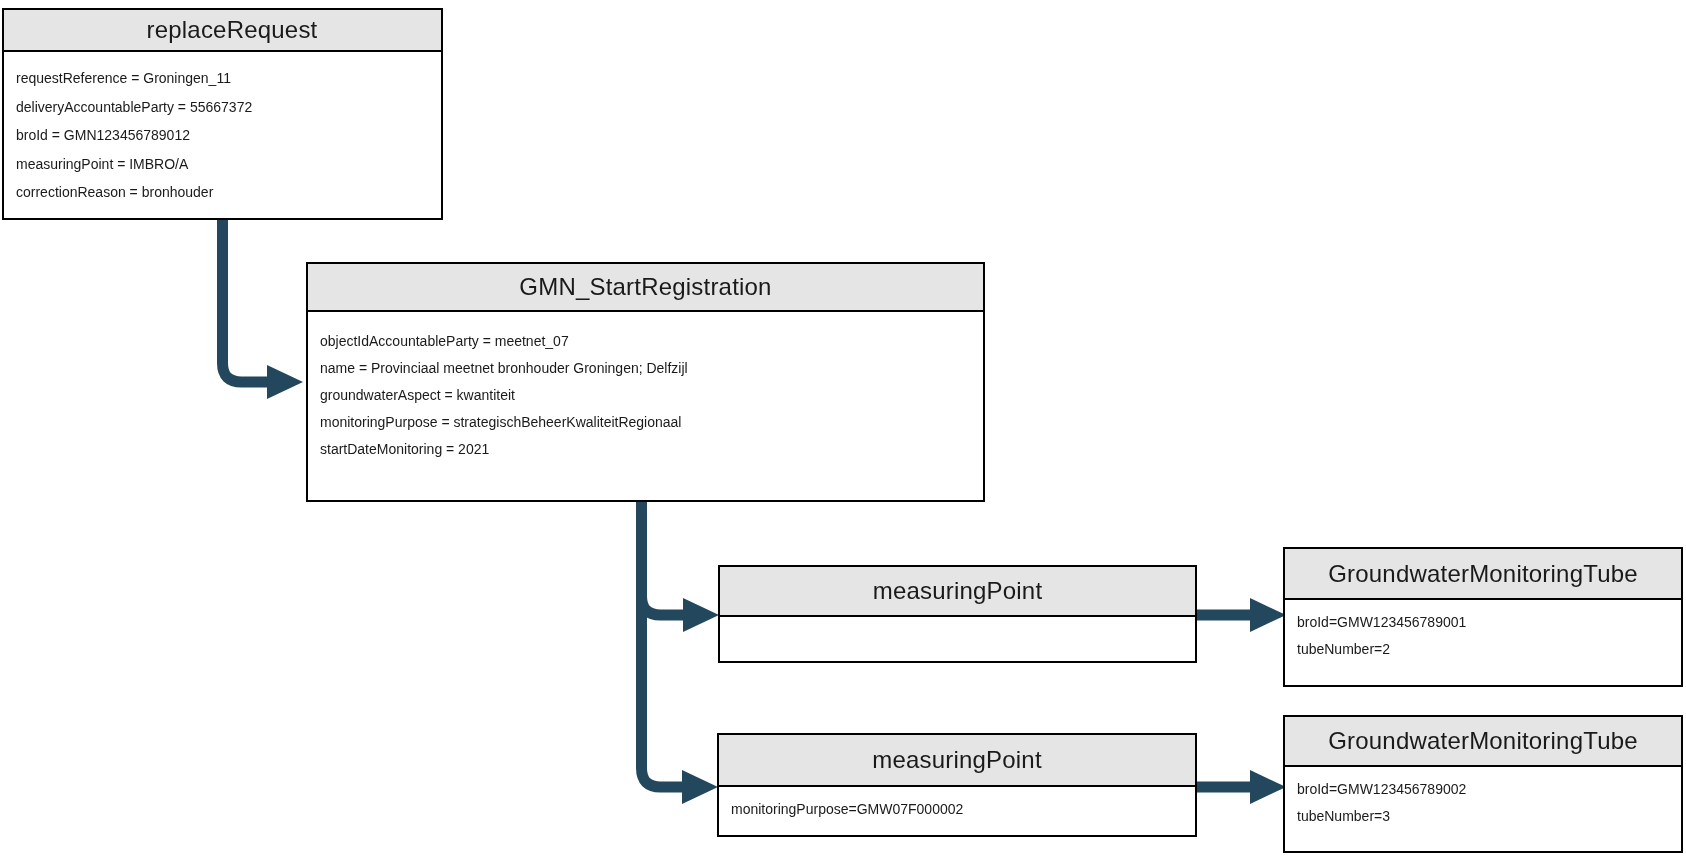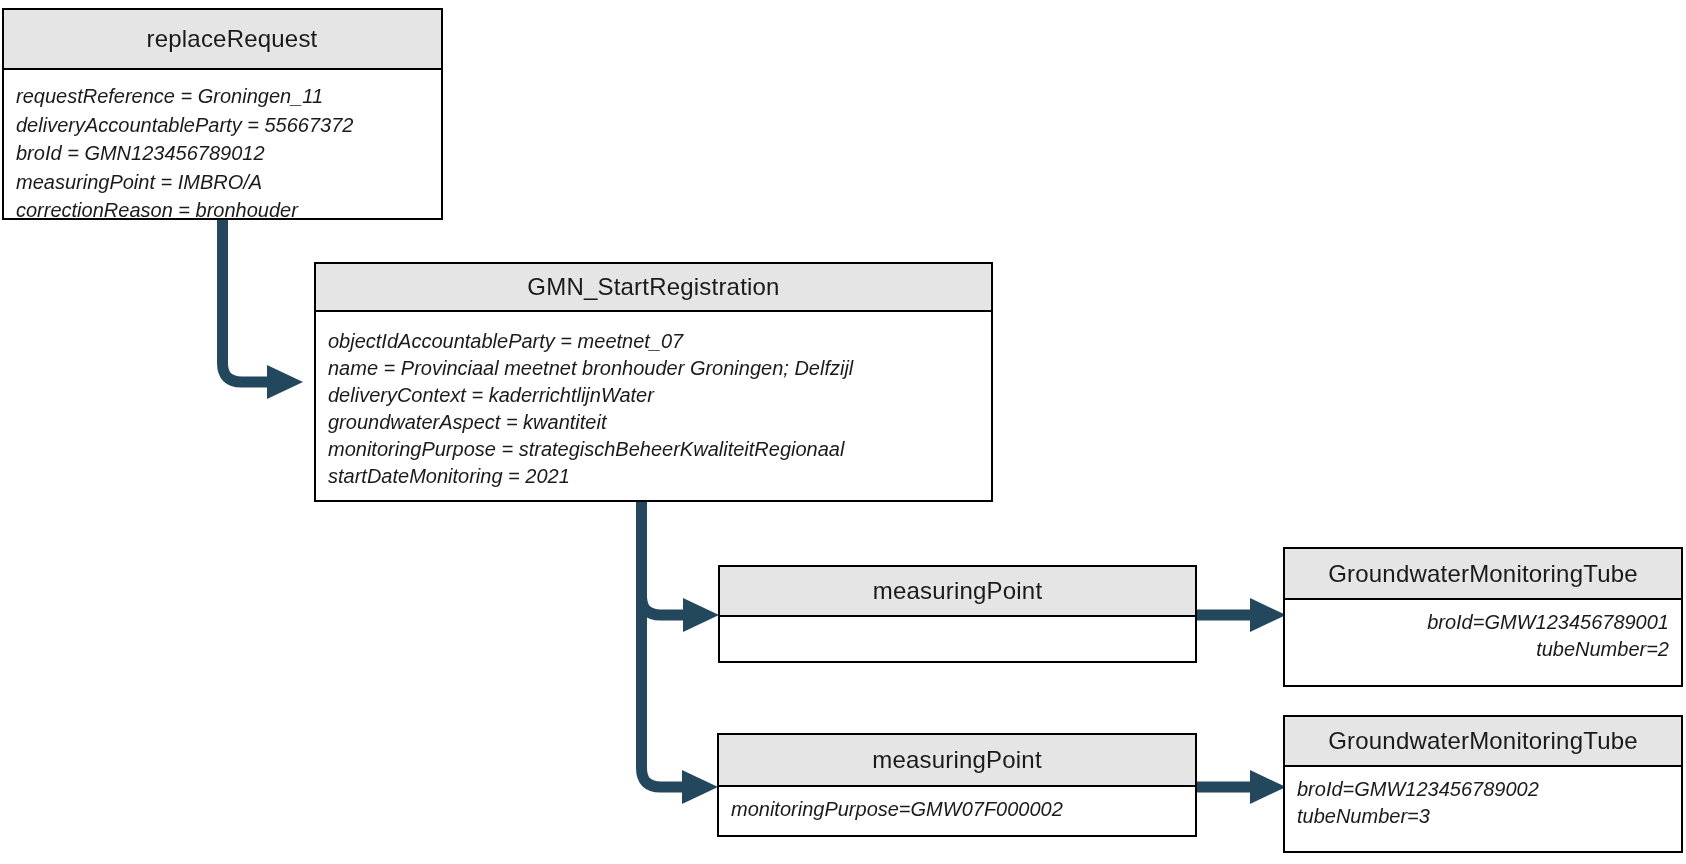--- a/index.html
+++ b/index.html
@@ -36,26 +36,25 @@
     align-items: center;
     justify-content: center;
     background: var(--header-fill);
     border-bottom: 2.5px solid var(--border);
     font-size: 24px;
     letter-spacing: 0.2px;
     white-space: nowrap;
     overflow: hidden;
   }
   .node-body {
-    padding: 13px 12px 0 12px;
-    font-size: 20px;
+    padding: 13px 4px 0 12px;
+    font-size: 14px;
     line-height: 27px;
     white-space: nowrap;
     overflow: hidden;
-    font-style: italic;
   }
   .node-body.wide-spacing { line-height: 28.5px; padding-top: 12px; }
   .node-body.single-line { padding-top: 9px; }
 </style>
 </head>
 <body>
 
 <div class="canvas">
 
   <svg class="arrows" viewBox="0 0 1686 864" xmlns="http://www.w3.org/2000/svg">
@@ -70,49 +69,48 @@
     <polygon points="682,770 682,804 718,787" fill="#23475D"></polygon>
 
     <path d="M1197,615 H1255" fill="none" stroke-width="11" stroke="#23475D"></path>
     <polygon points="1250,598 1250,632 1286,615" fill="#23475D"></polygon>
 
     <path d="M1197,787 H1255" fill="none" stroke-width="11" stroke="#23475D"></path>
     <polygon points="1250,770 1250,804 1286,787" fill="#23475D"></polygon>
   </svg>
 
   <div class="node" style="left:2px; top:8px; width:441px; height:212px;">
-    <div class="node-header" style="height:60px;padding-left:19px;">replaceRequest</div>
+    <div class="node-header" style="height:42px;padding-left:19px;">replaceRequest</div>
     <div class="node-body wide-spacing">
       <div>requestReference = Groningen_11</div>
       <div>deliveryAccountableParty = 55667372</div>
       <div>broId = GMN123456789012</div>
       <div>measuringPoint = IMBRO/A</div>
       <div>correctionReason = bronhouder</div>
     </div>
   </div>
 
-  <div class="node" style="left:314px; top:262px; width:679px; height:240px;">
+  <div class="node" style="left:306px; top:262px; width:679px; height:240px;">
     <div class="node-header" style="height:48px;">GMN_StartRegistration</div>
     <div class="node-body" style="padding-top:16px;">
       <div>objectIdAccountableParty = meetnet_07</div>
       <div>name = Provinciaal meetnet bronhouder Groningen; Delfzijl</div>
-      <div>deliveryContext = kaderrichtlijnWater</div>
       <div>groundwaterAspect = kwantiteit</div>
       <div>monitoringPurpose = strategischBeheerKwaliteitRegionaal</div>
       <div>startDateMonitoring = 2021</div>
     </div>
   </div>
 
   <div class="node" style="left:718px; top:565px; width:479px; height:98px;">
     <div class="node-header" style="height:50px;">measuringPoint</div>
   </div>
 
   <div class="node" style="left:1283px; top:547px; width:400px; height:140px;">
     <div class="node-header" style="height:51px;">GroundwaterMonitoringTube</div>
-    <div class="node-body" style="padding-top:9px;text-align:right;">
+    <div class="node-body" style="padding-top:9px;">
       <div>broId=GMW123456789001</div>
       <div>tubeNumber=2</div>
     </div>
   </div>
 
   <div class="node" style="left:717px; top:733px; width:480px; height:104px;">
     <div class="node-header" style="height:52px;">measuringPoint</div>
     <div class="node-body single-line">
       <div>monitoringPurpose=GMW07F000002</div>
     </div>

